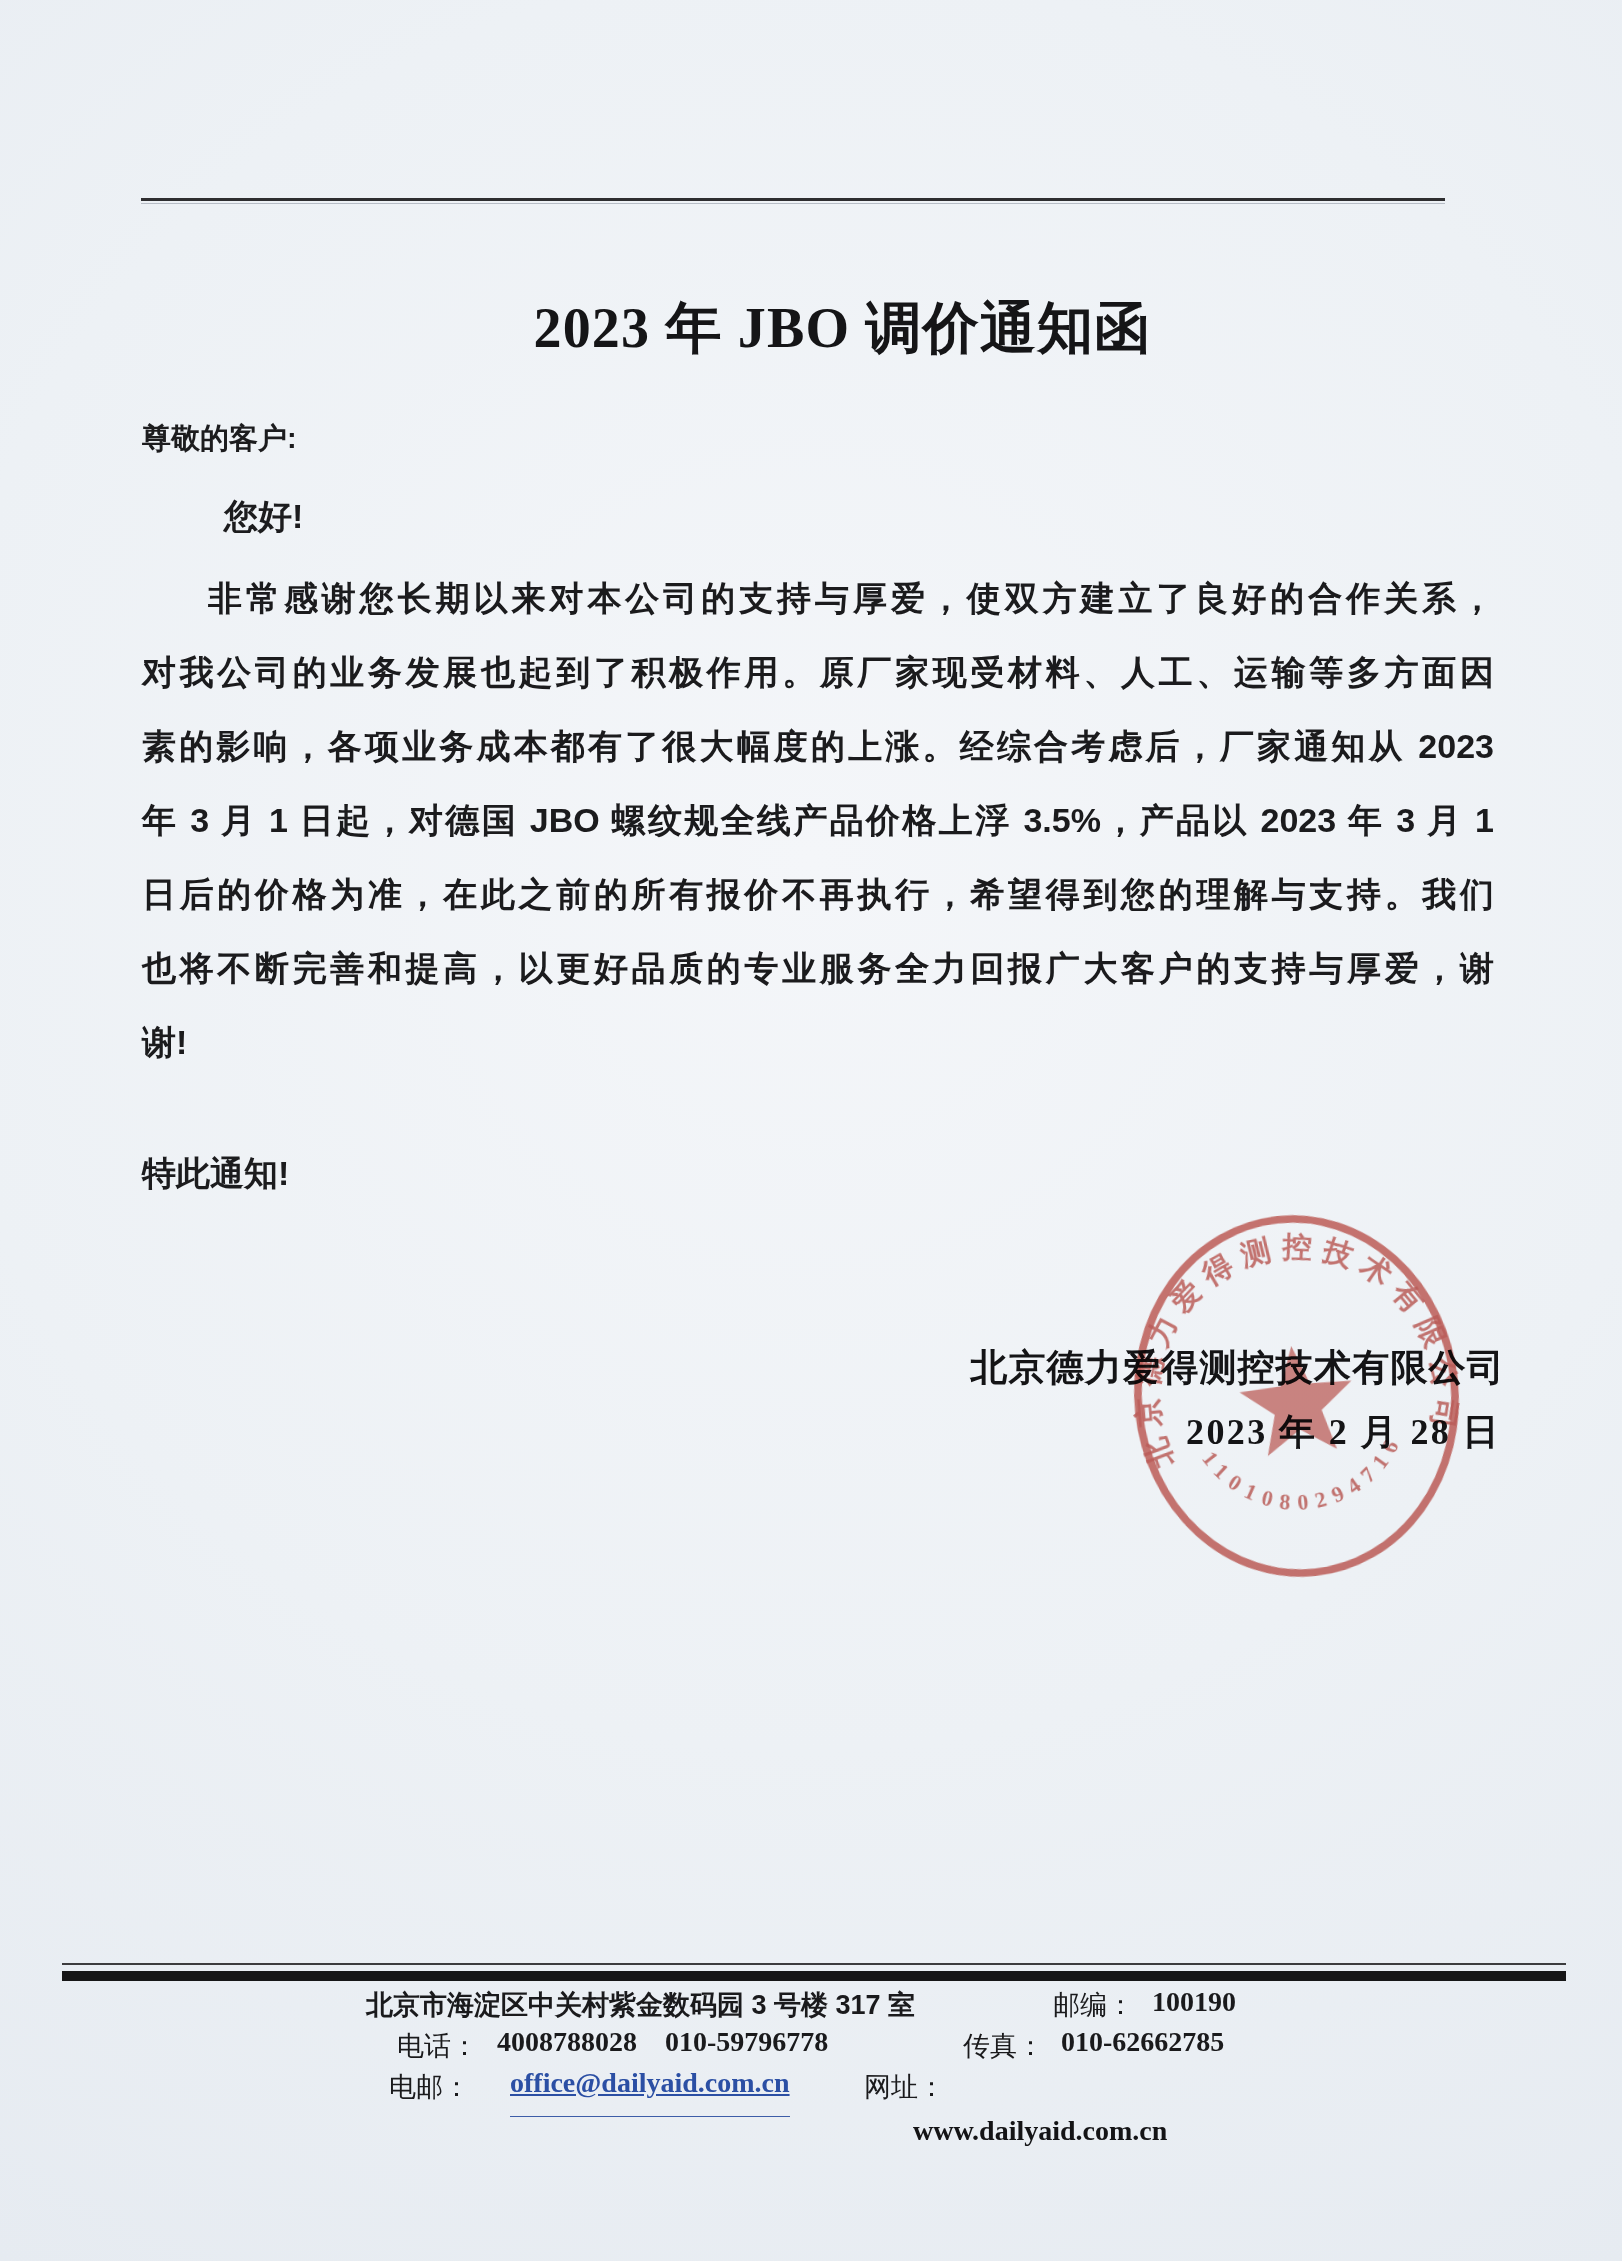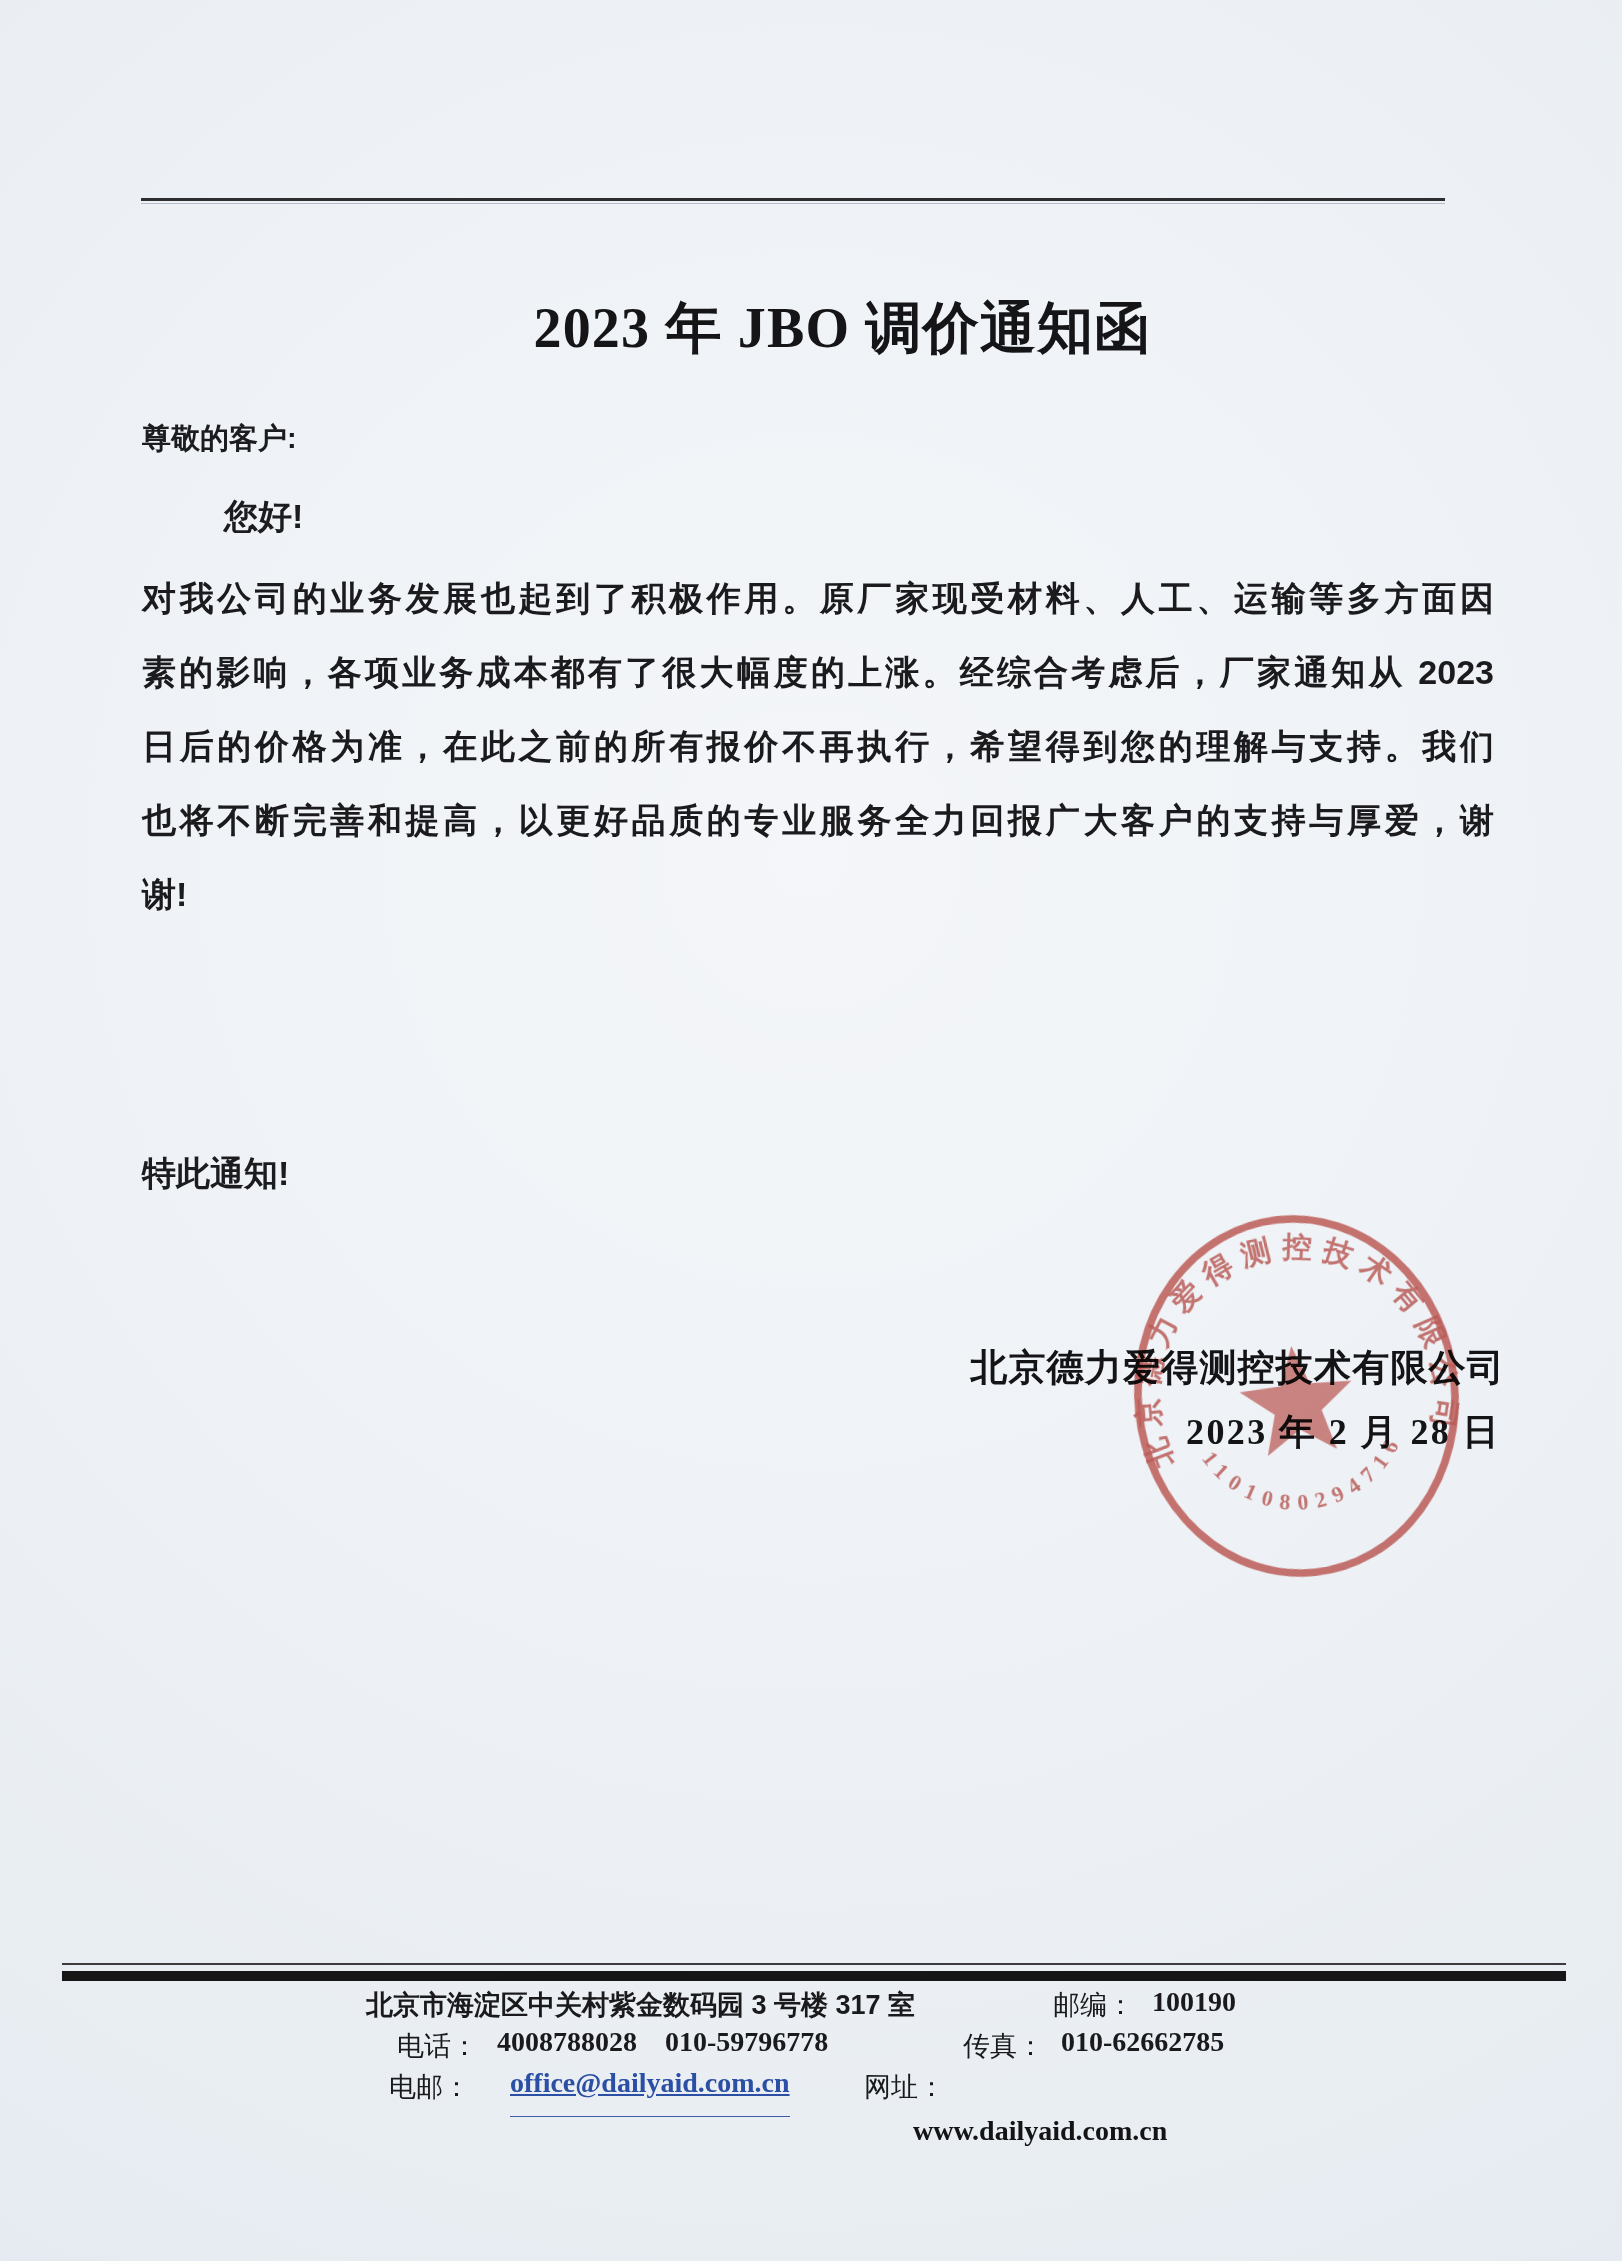--- a/index.html
+++ b/index.html
@@ -77,22 +77,24 @@
 
   <div class="rule-logo"></div>
   <div class="rule-logo-echo"></div>
 
   <div class="title">2023 年 JBO 调价通知函</div>
 
   <div class="greeting">尊敬的客户:</div>
   <div class="salutation">您好!</div>
 
   <div class="body-block">
+    <div class="body-line first">非常感谢您长期以来对本公司的支持与厚爱，使双方建立了良好的合作关系，</div>
     <div class="body-line">对我公司的业务发展也起到了积极作用。原厂家现受材料、人工、运输等多方面因</div>
     <div class="body-line">素的影响，各项业务成本都有了很大幅度的上涨。经综合考虑后，厂家通知从 2023</div>
+    <div class="body-line">年 3 月 1 日起，对德国 JBO 螺纹规全线产品价格上浮 3.5%，产品以 2023 年 3 月 1</div>
     <div class="body-line">日后的价格为准，在此之前的所有报价不再执行，希望得到您的理解与支持。我们</div>
     <div class="body-line">也将不断完善和提高，以更好品质的专业服务全力回报广大客户的支持与厚爱，谢</div>
     <div class="body-line last">谢!</div>
   </div>
 
   <div class="notice">特此通知!</div>
 
   <div class="sig-company">北京德力爱得测控技术有限公司</div>
   <div class="sig-date">2023 年 2 月 28 日</div>
 

